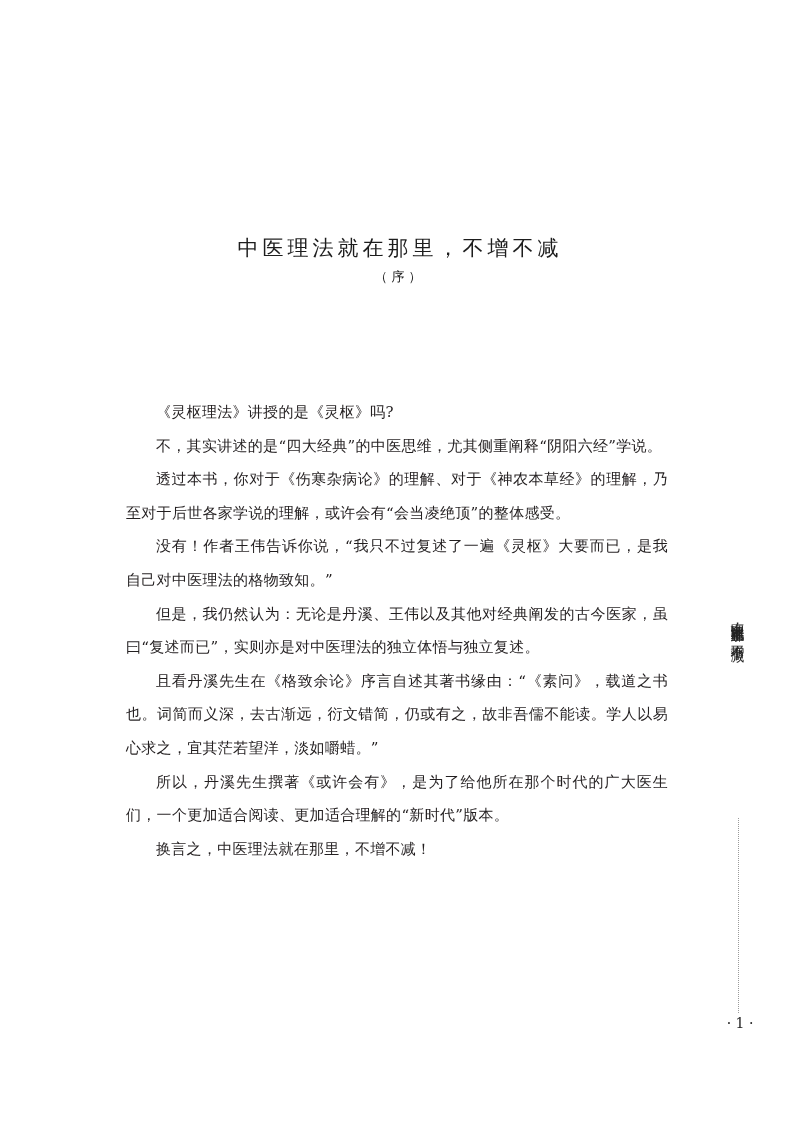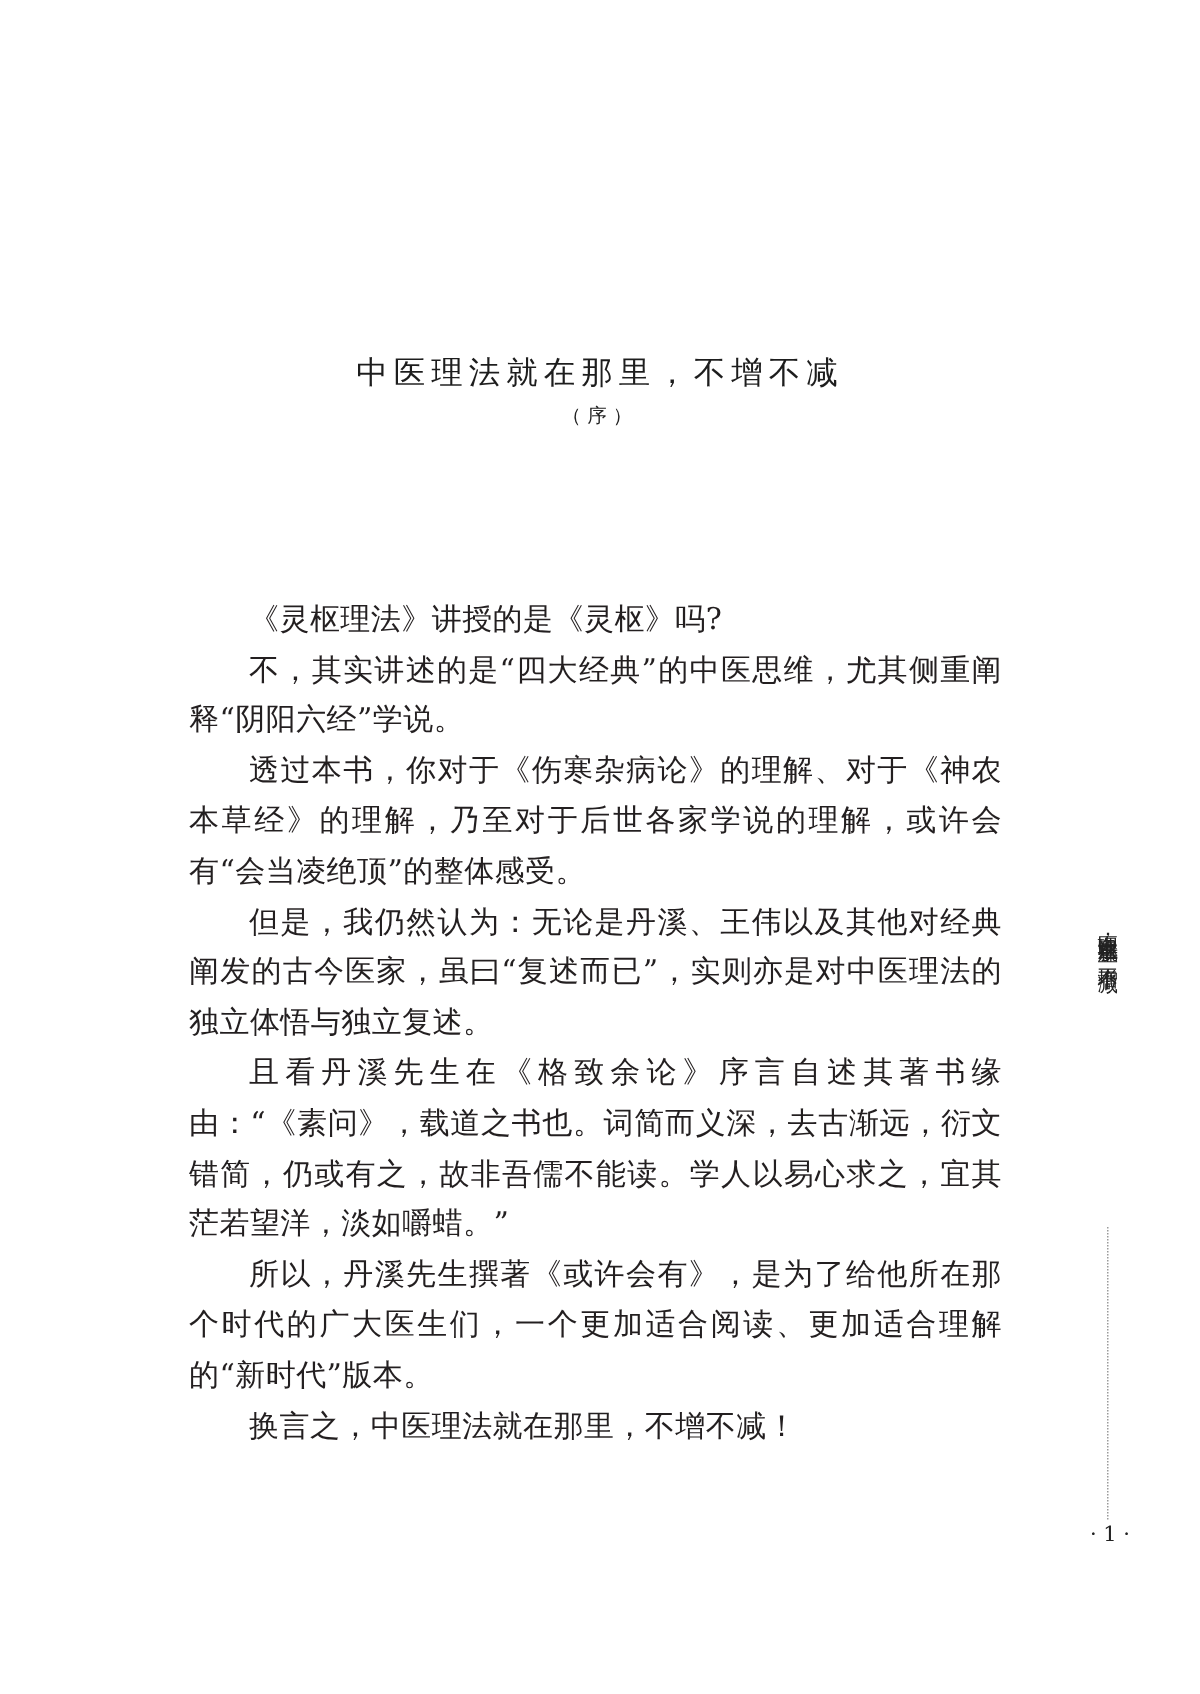--- a/index.html
+++ b/index.html
@@ -13,21 +13,21 @@
     font-size: 21px; letter-spacing: 4px; color: #1d1d1d; font-weight: normal;
   }
   .subtitle {
     position: absolute; top: 268px; left: 0; width: 800px; text-align: center;
     font-size: 13px; letter-spacing: 4px; color: #222;
   }
   .body-text {
     position: absolute; top: 396px; left: 126px; width: 542px;
   }
   .para {
-    margin: 0; font-size: 20px; line-height: 33.6px; text-indent: 2em;
+    margin: 0; font-size: 15px; line-height: 33.6px; text-indent: 2em;
     text-align: justify; letter-spacing: 0.3px;
   }
   .running-head {
     position: absolute; left: 731px; top: 612px; width: 16px;
     writing-mode: vertical-rl; font-size: 13.5px; letter-spacing: 1px; color: #222;
     font-family: "DejaVu Sans", "Liberation Sans", sans-serif;
   }
   .running-rule {
     position: absolute; left: 738px; top: 818px; width: 0; height: 195px;
     border-left: 1px dotted #9a9a9a;
@@ -40,20 +40,21 @@
 </head>
 <body>
 
 <div class="title">中医理法就在那里，不增不减</div>
 <div class="subtitle">（序）</div>
 
 <div class="body-text">
   <p class="para">《灵枢理法》讲授的是《灵枢》吗?</p>
   <p class="para">不，其实讲述的是“四大经典”的中医思维，尤其侧重阐释“阴阳六经”学说。</p>
   <p class="para">透过本书，你对于《伤寒杂病论》的理解、对于《神农本草经》的理解，乃至对于后世各家学说的理解，或许会有“会当凌绝顶”的整体感受。</p>
+  <p class="para">没有！作者王伟告诉你说，“我只不过复述了一遍《灵枢》大要而已，是我自己对中医理法的格物致知。”</p>
   <p class="para">但是，我仍然认为：无论是丹溪、王伟以及其他对经典阐发的古今医家，虽曰“复述而已”，实则亦是对中医理法的独立体悟与独立复述。</p>
   <p class="para">且看丹溪先生在《格致余论》序言自述其著书缘由：“《素问》，载道之书也。词简而义深，去古渐远，衍文错简，仍或有之，故非吾儒不能读。学人以易心求之，宜其茫若望洋，淡如嚼蜡。”</p>
   <p class="para">所以，丹溪先生撰著《或许会有》，是为了给他所在那个时代的广大医生们，一个更加适合阅读、更加适合理解的“新时代”版本。</p>
   <p class="para">换言之，中医理法就在那里，不增不减！</p>
 </div>
 
 <div class="running-head">中医理法就在那里，不增不减</div>
 <div class="running-rule"></div>
 <div class="page-number">· 1 ·</div>
 

